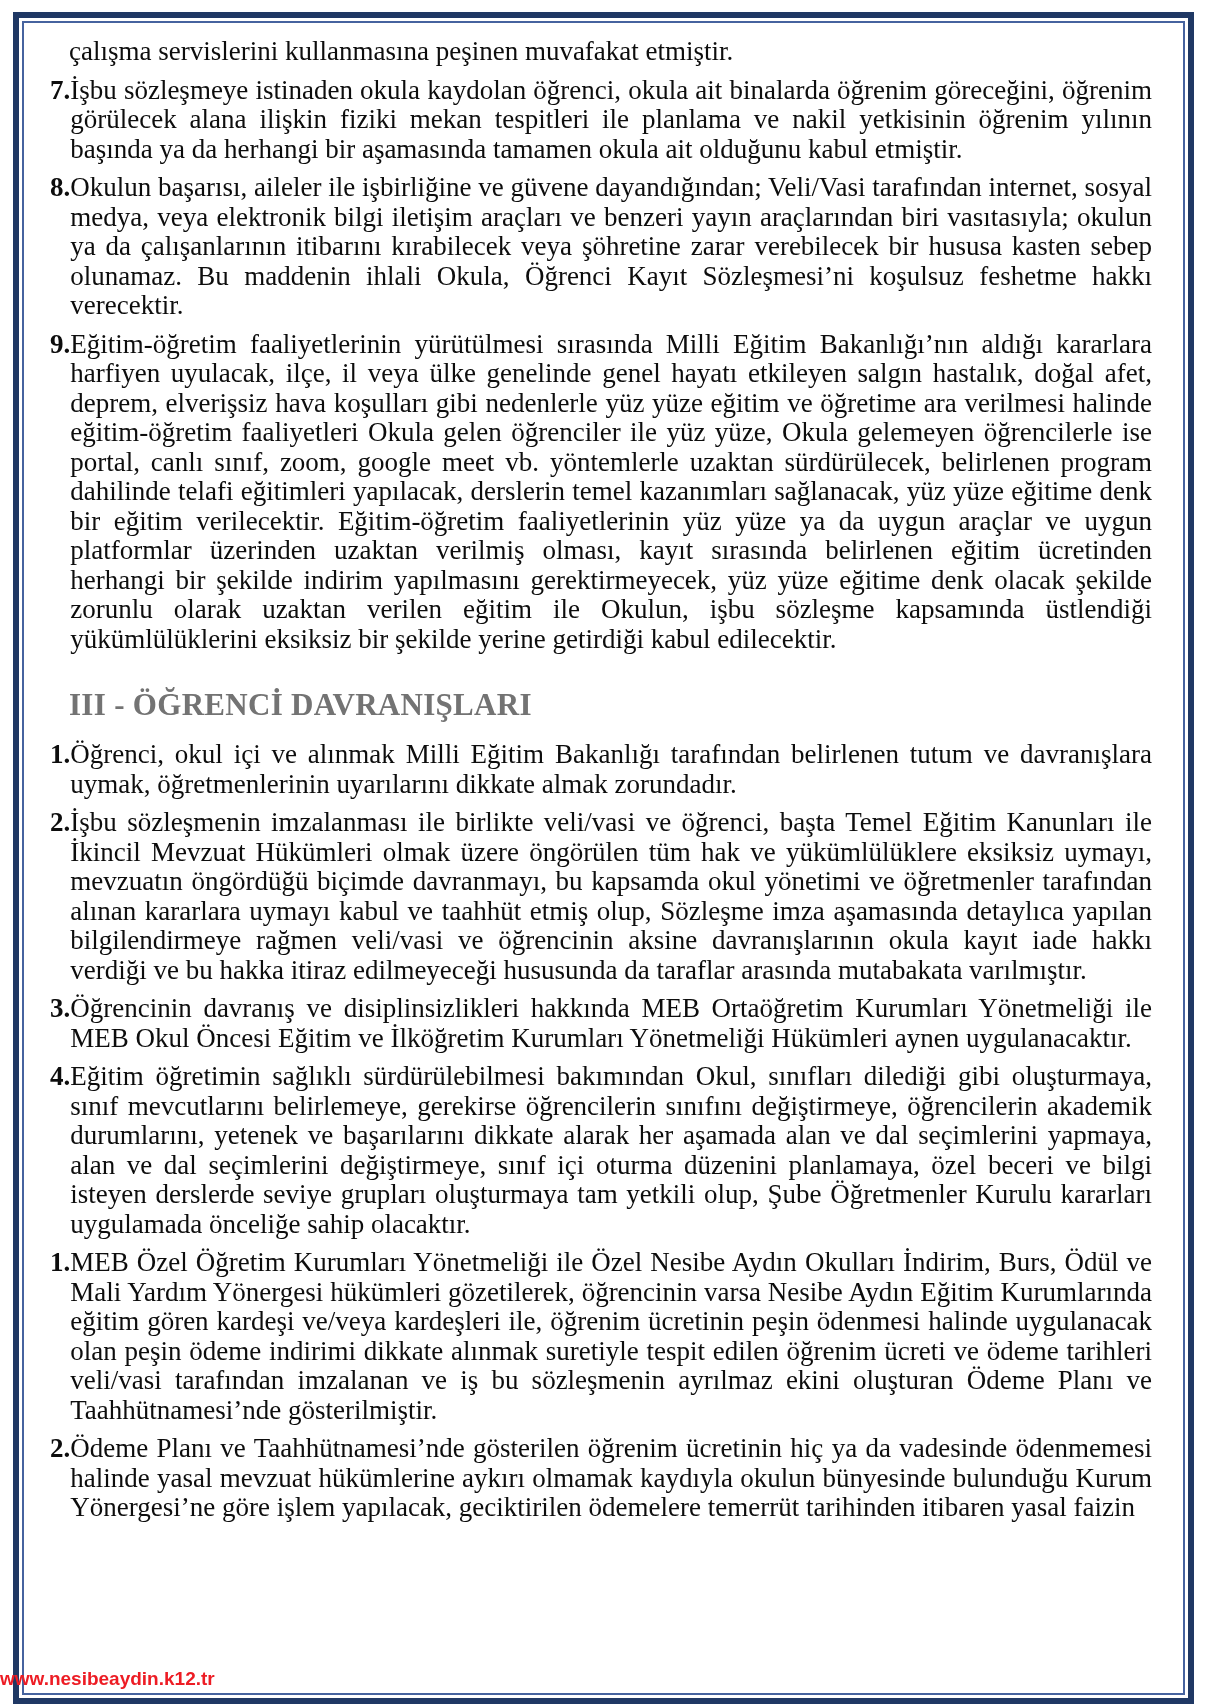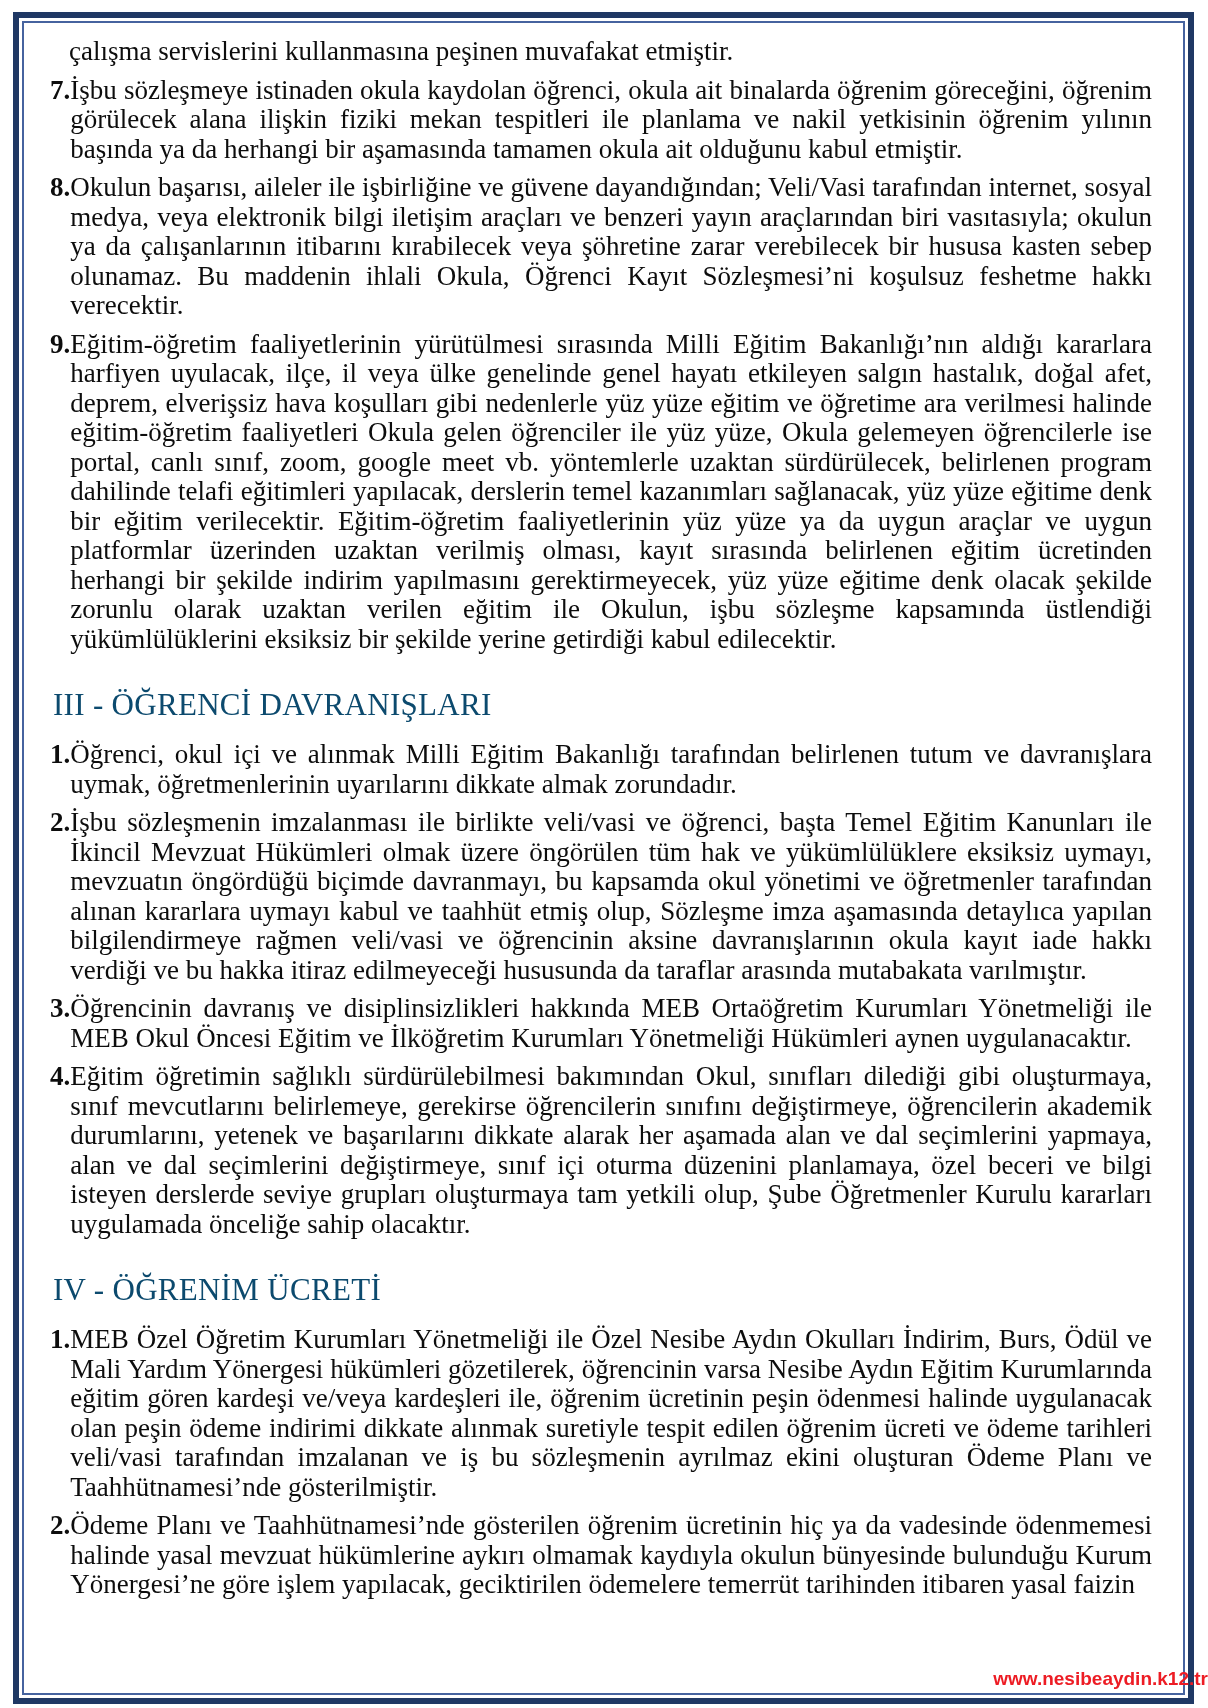--- a/index.html
+++ b/index.html
@@ -50,34 +50,34 @@
   .item .num {
     flex: 0 0 19px;
     font-weight: 700;
     white-space: nowrap;
   }
   .item .txt {
     flex: 1 1 auto;
     display: block;
   }
   .section-heading {
-    margin: 34px 0 18px 3px;
+    margin: 34px 0 18px 19px;
     font-size: 31px;
     line-height: 34px;
-    font-weight: 400;
-    color: #0c4a6e;
+    font-weight: 700;
+    color: #737373;
     text-align: left;
     letter-spacing: 0.3px;
   }
   .page-footer {
     position: absolute;
     left: 0;
     right: 0;
     top: 1668px;
-    text-align: right;
+    text-align: left;
     font-family: "Liberation Sans", "DejaVu Sans", sans-serif;
     font-weight: 700;
     font-size: 19px;
     color: #ed1c24;
   }
 </style>
 </head>
 <body>
 
 <div class="page-frame">
@@ -116,21 +116,20 @@
       <div class="item">
         <span class="num">3.</span>
         <span class="txt">Öğrencinin davranış ve disiplinsizlikleri hakkında MEB Ortaöğretim Kurumları Yönetmeliği ile MEB Okul Öncesi Eğitim ve İlköğretim Kurumları Yönetmeliği Hükümleri aynen uygulanacaktır.</span>
       </div>
 
       <div class="item">
         <span class="num">4.</span>
         <span class="txt">Eğitim öğretimin sağlıklı sürdürülebilmesi bakımından Okul, sınıfları dilediği gibi oluşturmaya, sınıf mevcutlarını belirlemeye, gerekirse öğrencilerin sınıfını değiştirmeye, öğrencilerin akademik durumlarını, yetenek ve başarılarını dikkate alarak her aşamada alan ve dal seçimlerini yapmaya, alan ve dal seçimlerini değiştirmeye, sınıf içi oturma düzenini planlamaya, özel beceri ve bilgi isteyen derslerde seviye grupları oluşturmaya tam yetkili olup, Şube Öğretmenler Kurulu kararları uygulamada önceliğe sahip olacaktır.</span>
       </div>
 
-      <h2 class="section-heading">IV - ÖĞRENİM ÜCRETİ</h2>
 
       <div class="item">
         <span class="num">1.</span>
         <span class="txt">MEB Özel Öğretim Kurumları Yönetmeliği ile Özel Nesibe Aydın Okulları İndirim, Burs, Ödül ve Mali Yardım Yönergesi hükümleri gözetilerek, öğrencinin varsa Nesibe Aydın Eğitim Kurumlarında eğitim gören kardeşi ve/veya kardeşleri ile, öğrenim ücretinin peşin ödenmesi halinde uygulanacak olan peşin ödeme indirimi dikkate alınmak suretiyle tespit edilen öğrenim ücreti ve ödeme tarihleri veli/vasi tarafından imzalanan ve iş bu sözleşmenin ayrılmaz ekini oluşturan Ödeme Planı ve Taahhütnamesi’nde gösterilmiştir.</span>
       </div>
 
       <div class="item">
         <span class="num">2.</span>
         <span class="txt">Ödeme Planı ve Taahhütnamesi’nde gösterilen öğrenim ücretinin hiç ya da vadesinde ödenmemesi halinde yasal mevzuat hükümlerine aykırı olmamak kaydıyla okulun bünyesinde bulunduğu Kurum Yönergesi’ne göre işlem yapılacak, geciktirilen ödemelere temerrüt tarihinden itibaren yasal faizin</span>
       </div>

